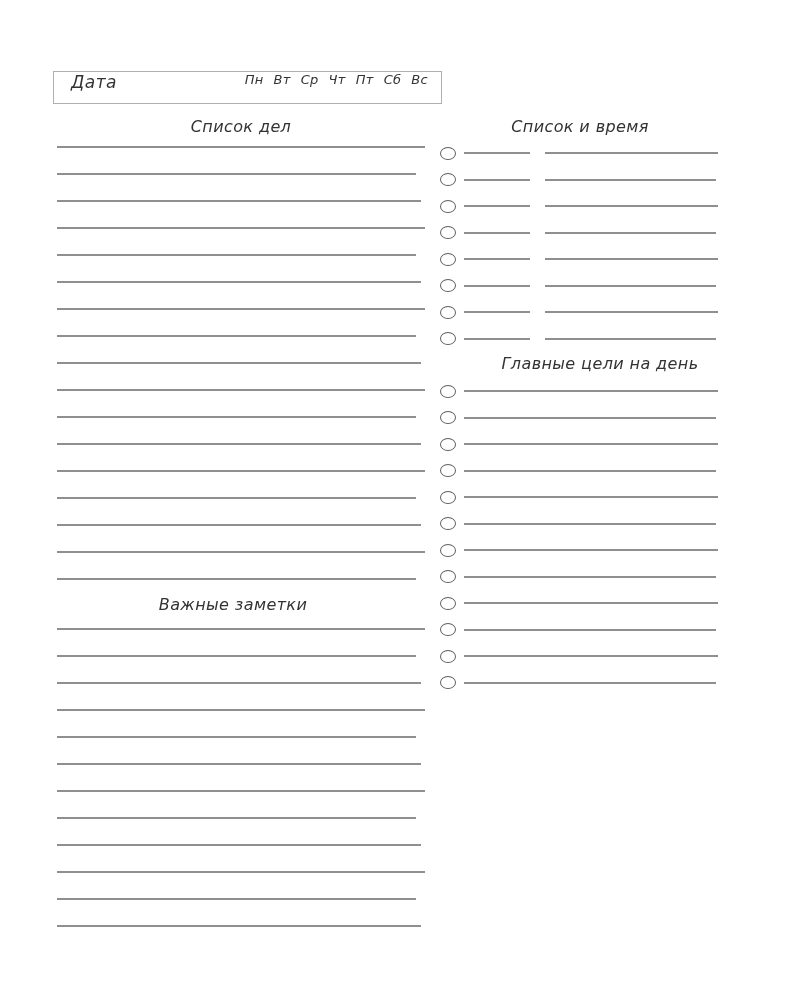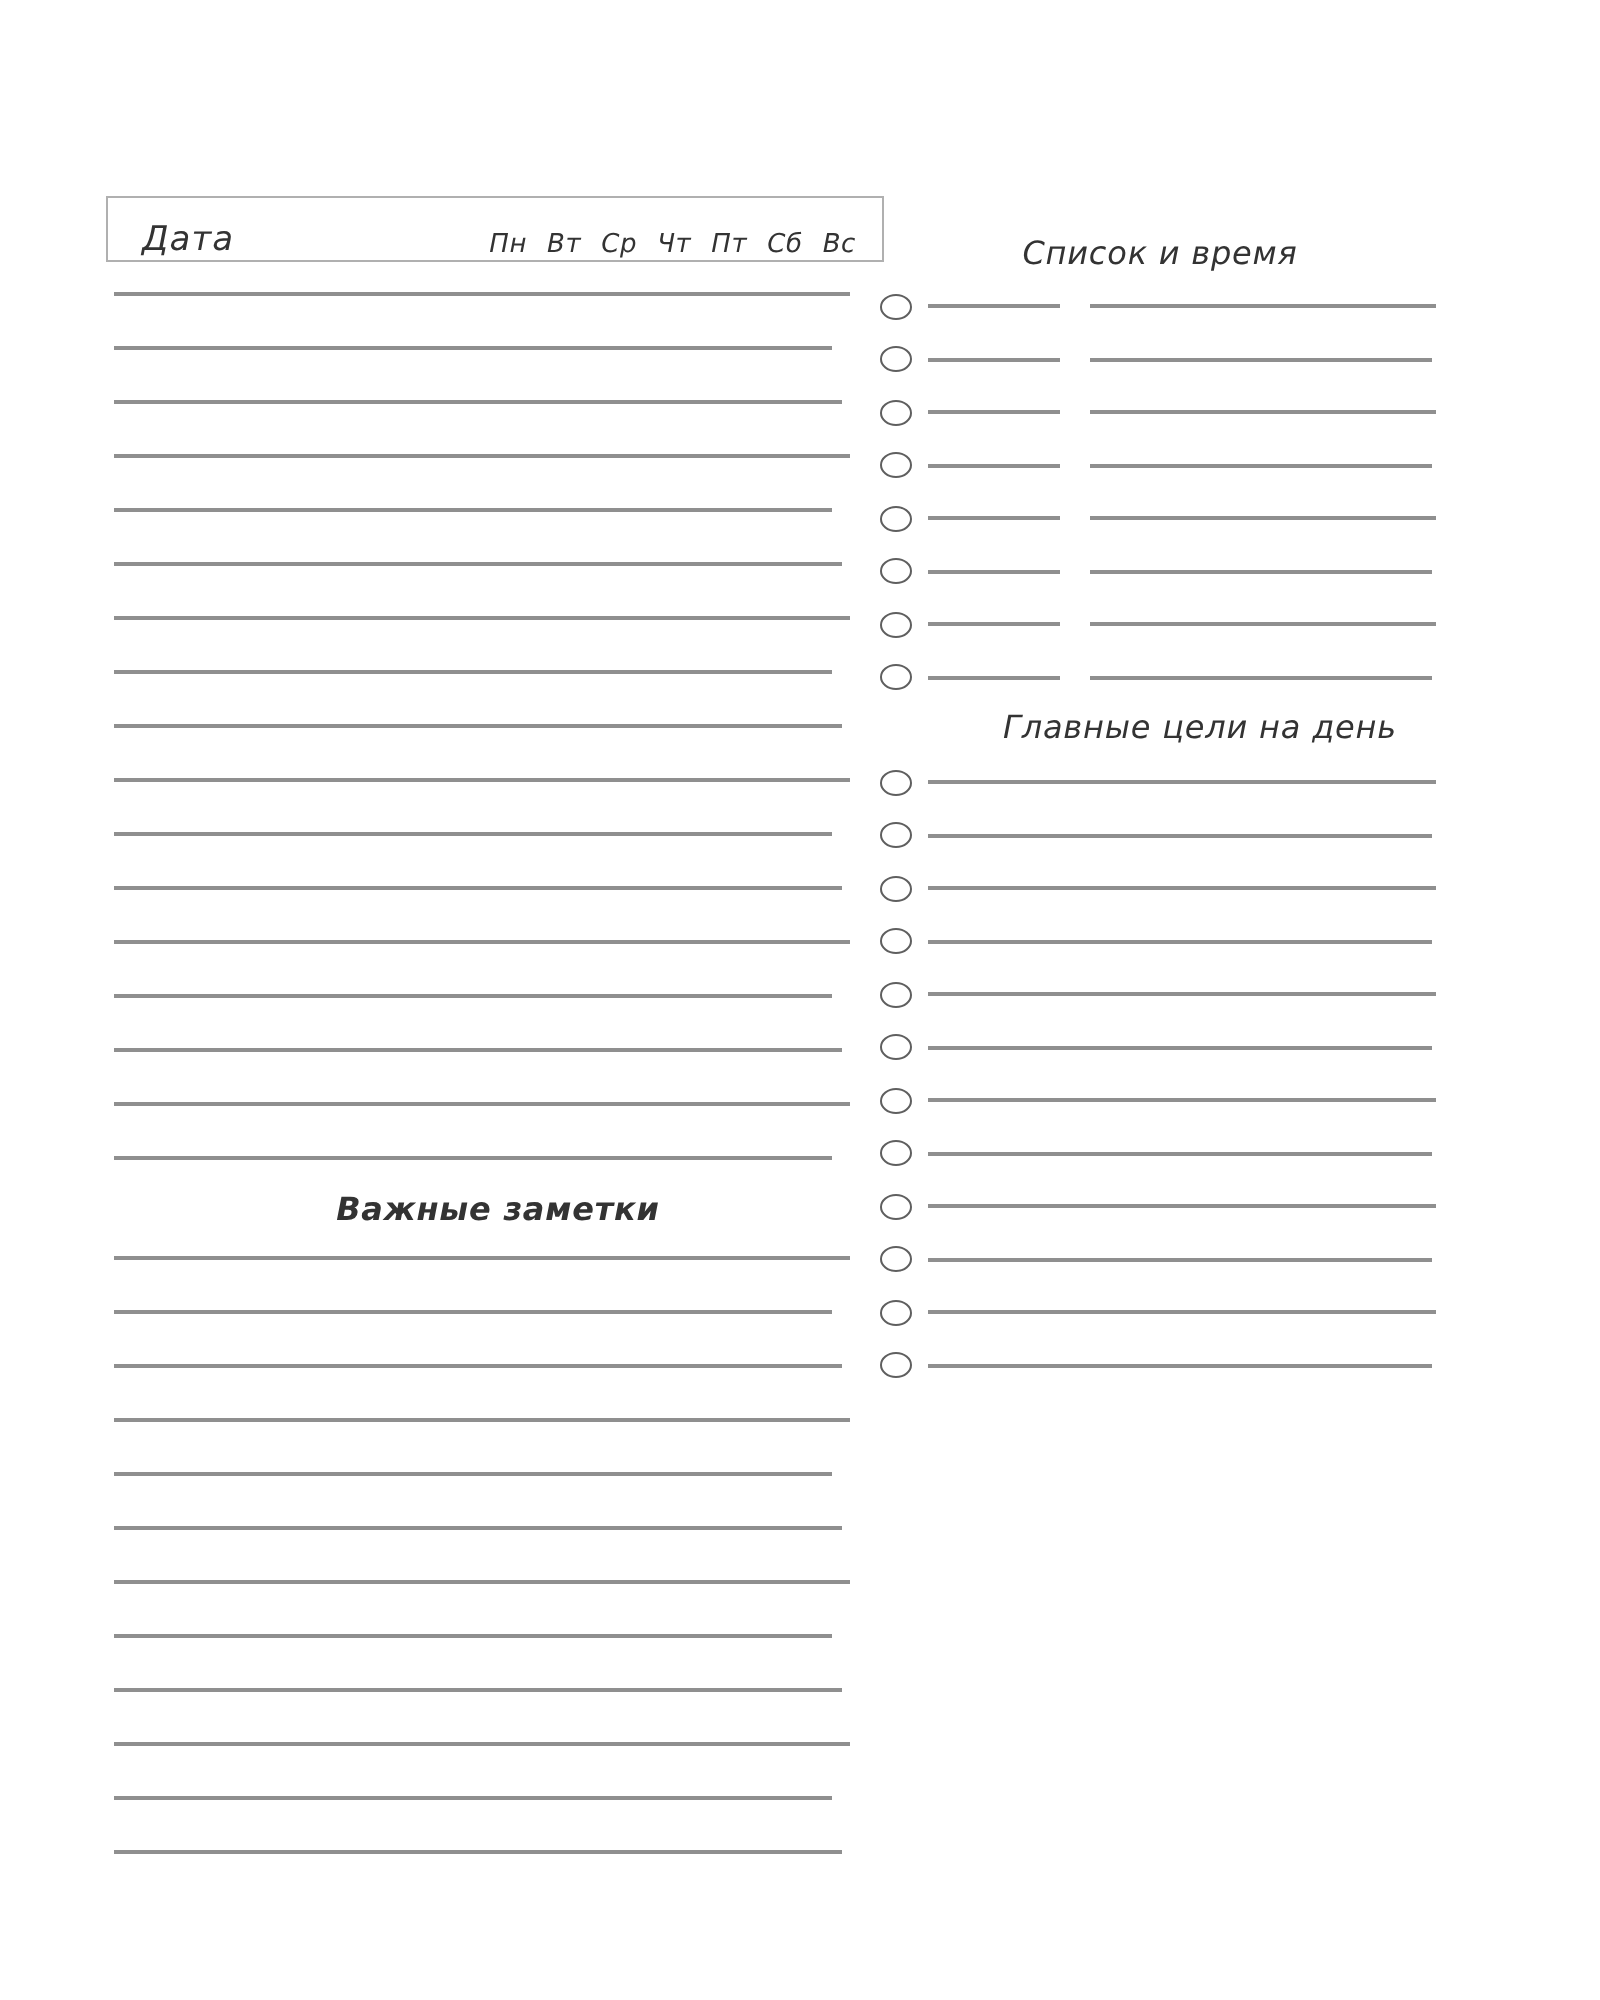--- a/index.html
+++ b/index.html
@@ -13,39 +13,38 @@
     overflow: hidden;
   }
   .page { position: absolute; inset: 0; }
 
   
   .header-box {
     position: absolute; left: 53px; top: 71px;
     width: 389px; height: 33px;
     border: 1px solid #b0b0b0;
     box-sizing: border-box;
-    display: flex; align-items: flex-end; justify-content: space-between;
+    display: flex; align-items: flex-start; justify-content: space-between;
     padding: 0 13px 0 17px;
     background: #ffffff;
-    margin-top: 27px;
   }
   .date-label { font-size: 17px; letter-spacing: 0.5px; }
   .weekdays { display: flex; }
   .weekdays span { margin-left: 10px; font-size: 13px; letter-spacing: 0.3px; }
 
   
   .title {
     position: absolute;
     font-size: 16px;
     letter-spacing: 0.4px;
     text-align: center;
     white-space: nowrap;
   }
   .todo-title     { left: 57px;  width: 368px; top: 117px; }
-  .notes-title    { left: 65px;  width: 368px; top: 595px; font-weight: bold; }
+  .notes-title    { left: 49px;  width: 368px; top: 595px; }
   .meetings-title { left: 440px; width: 280px; top: 117px; }
   .goals-title    { left: 460px; width: 280px; top: 354px; }
   .health-title   { left: 440px; width: 280px; top: 702px; }
 
   
   .lines { position: absolute; left: 57px; width: 368px; }
   .todo-lines  { top: 121px; }
   .notes-lines { top: 603px; }
   .lines .line {
     height: 27px;
@@ -86,20 +85,21 @@
         <span>Пн</span>
         <span>Вт</span>
         <span>Ср</span>
         <span>Чт</span>
         <span>Пт</span>
         <span>Сб</span>
         <span>Вс</span>
       </span>
   </div>
 
+  <div class="title todo-title">Список дел</div>
   <div class="lines todo-lines">
       <div class="line"></div>
       <div class="line"></div>
       <div class="line"></div>
       <div class="line"></div>
       <div class="line"></div>
       <div class="line"></div>
       <div class="line"></div>
       <div class="line"></div>
       <div class="line"></div>

